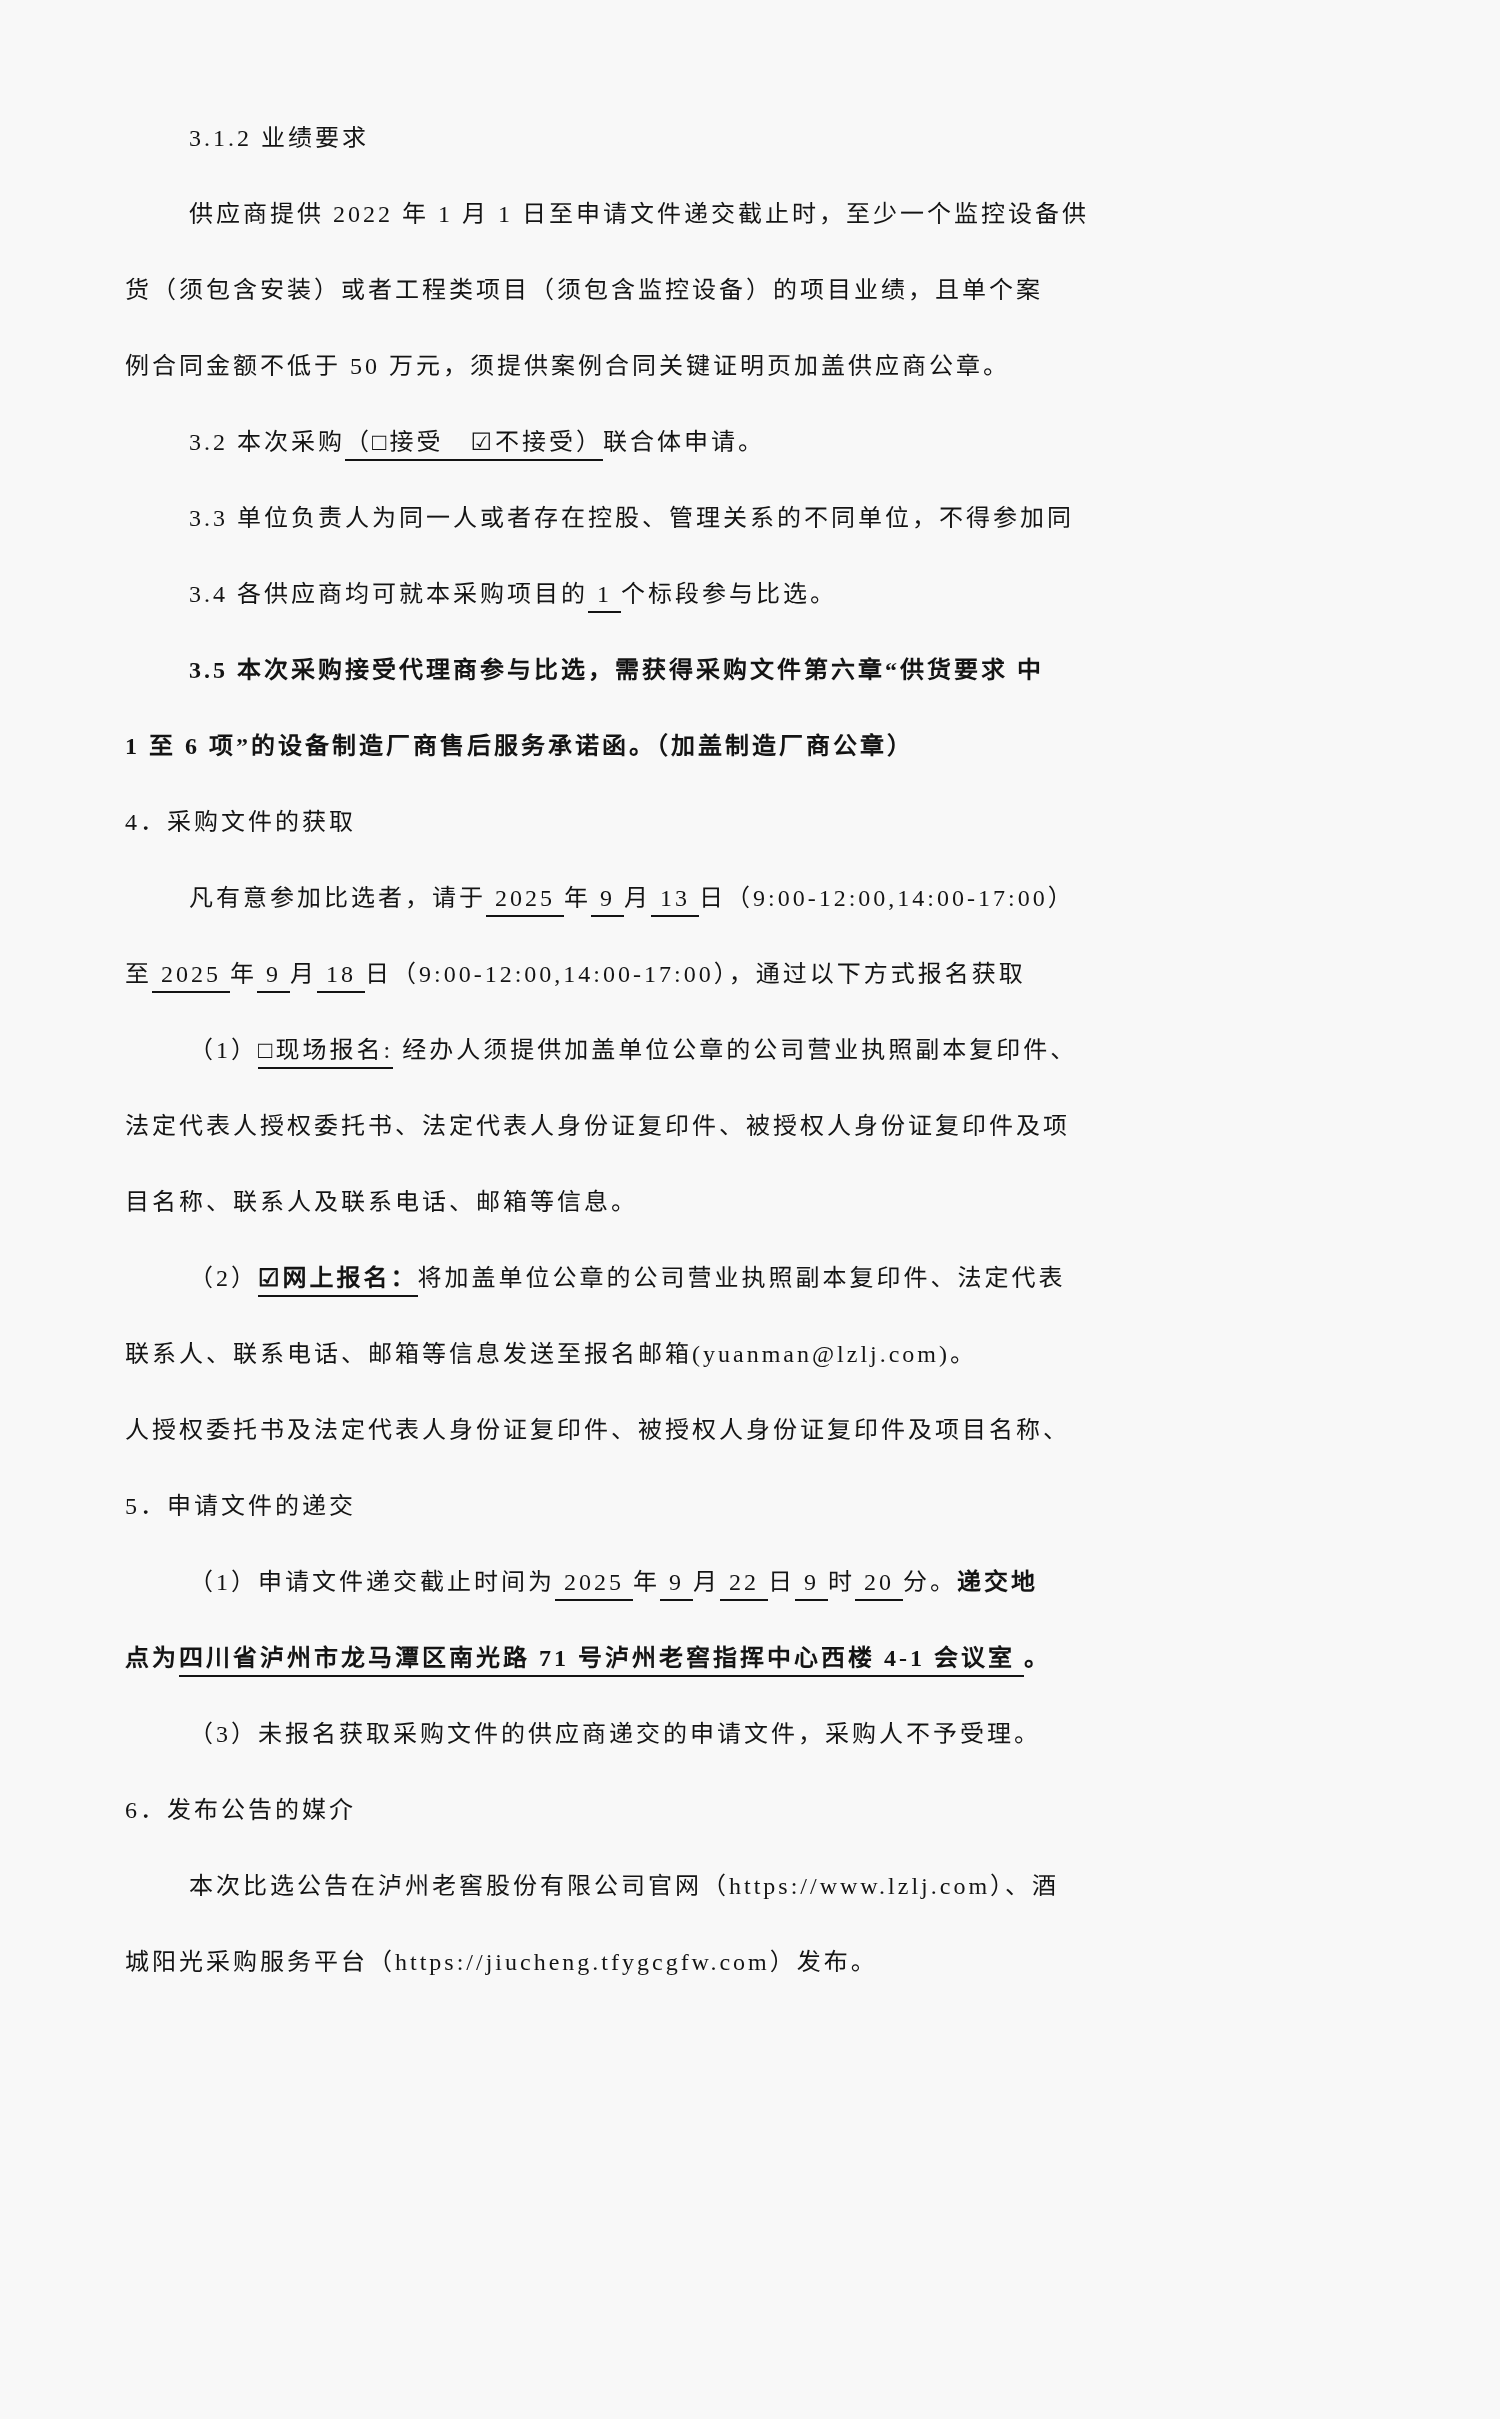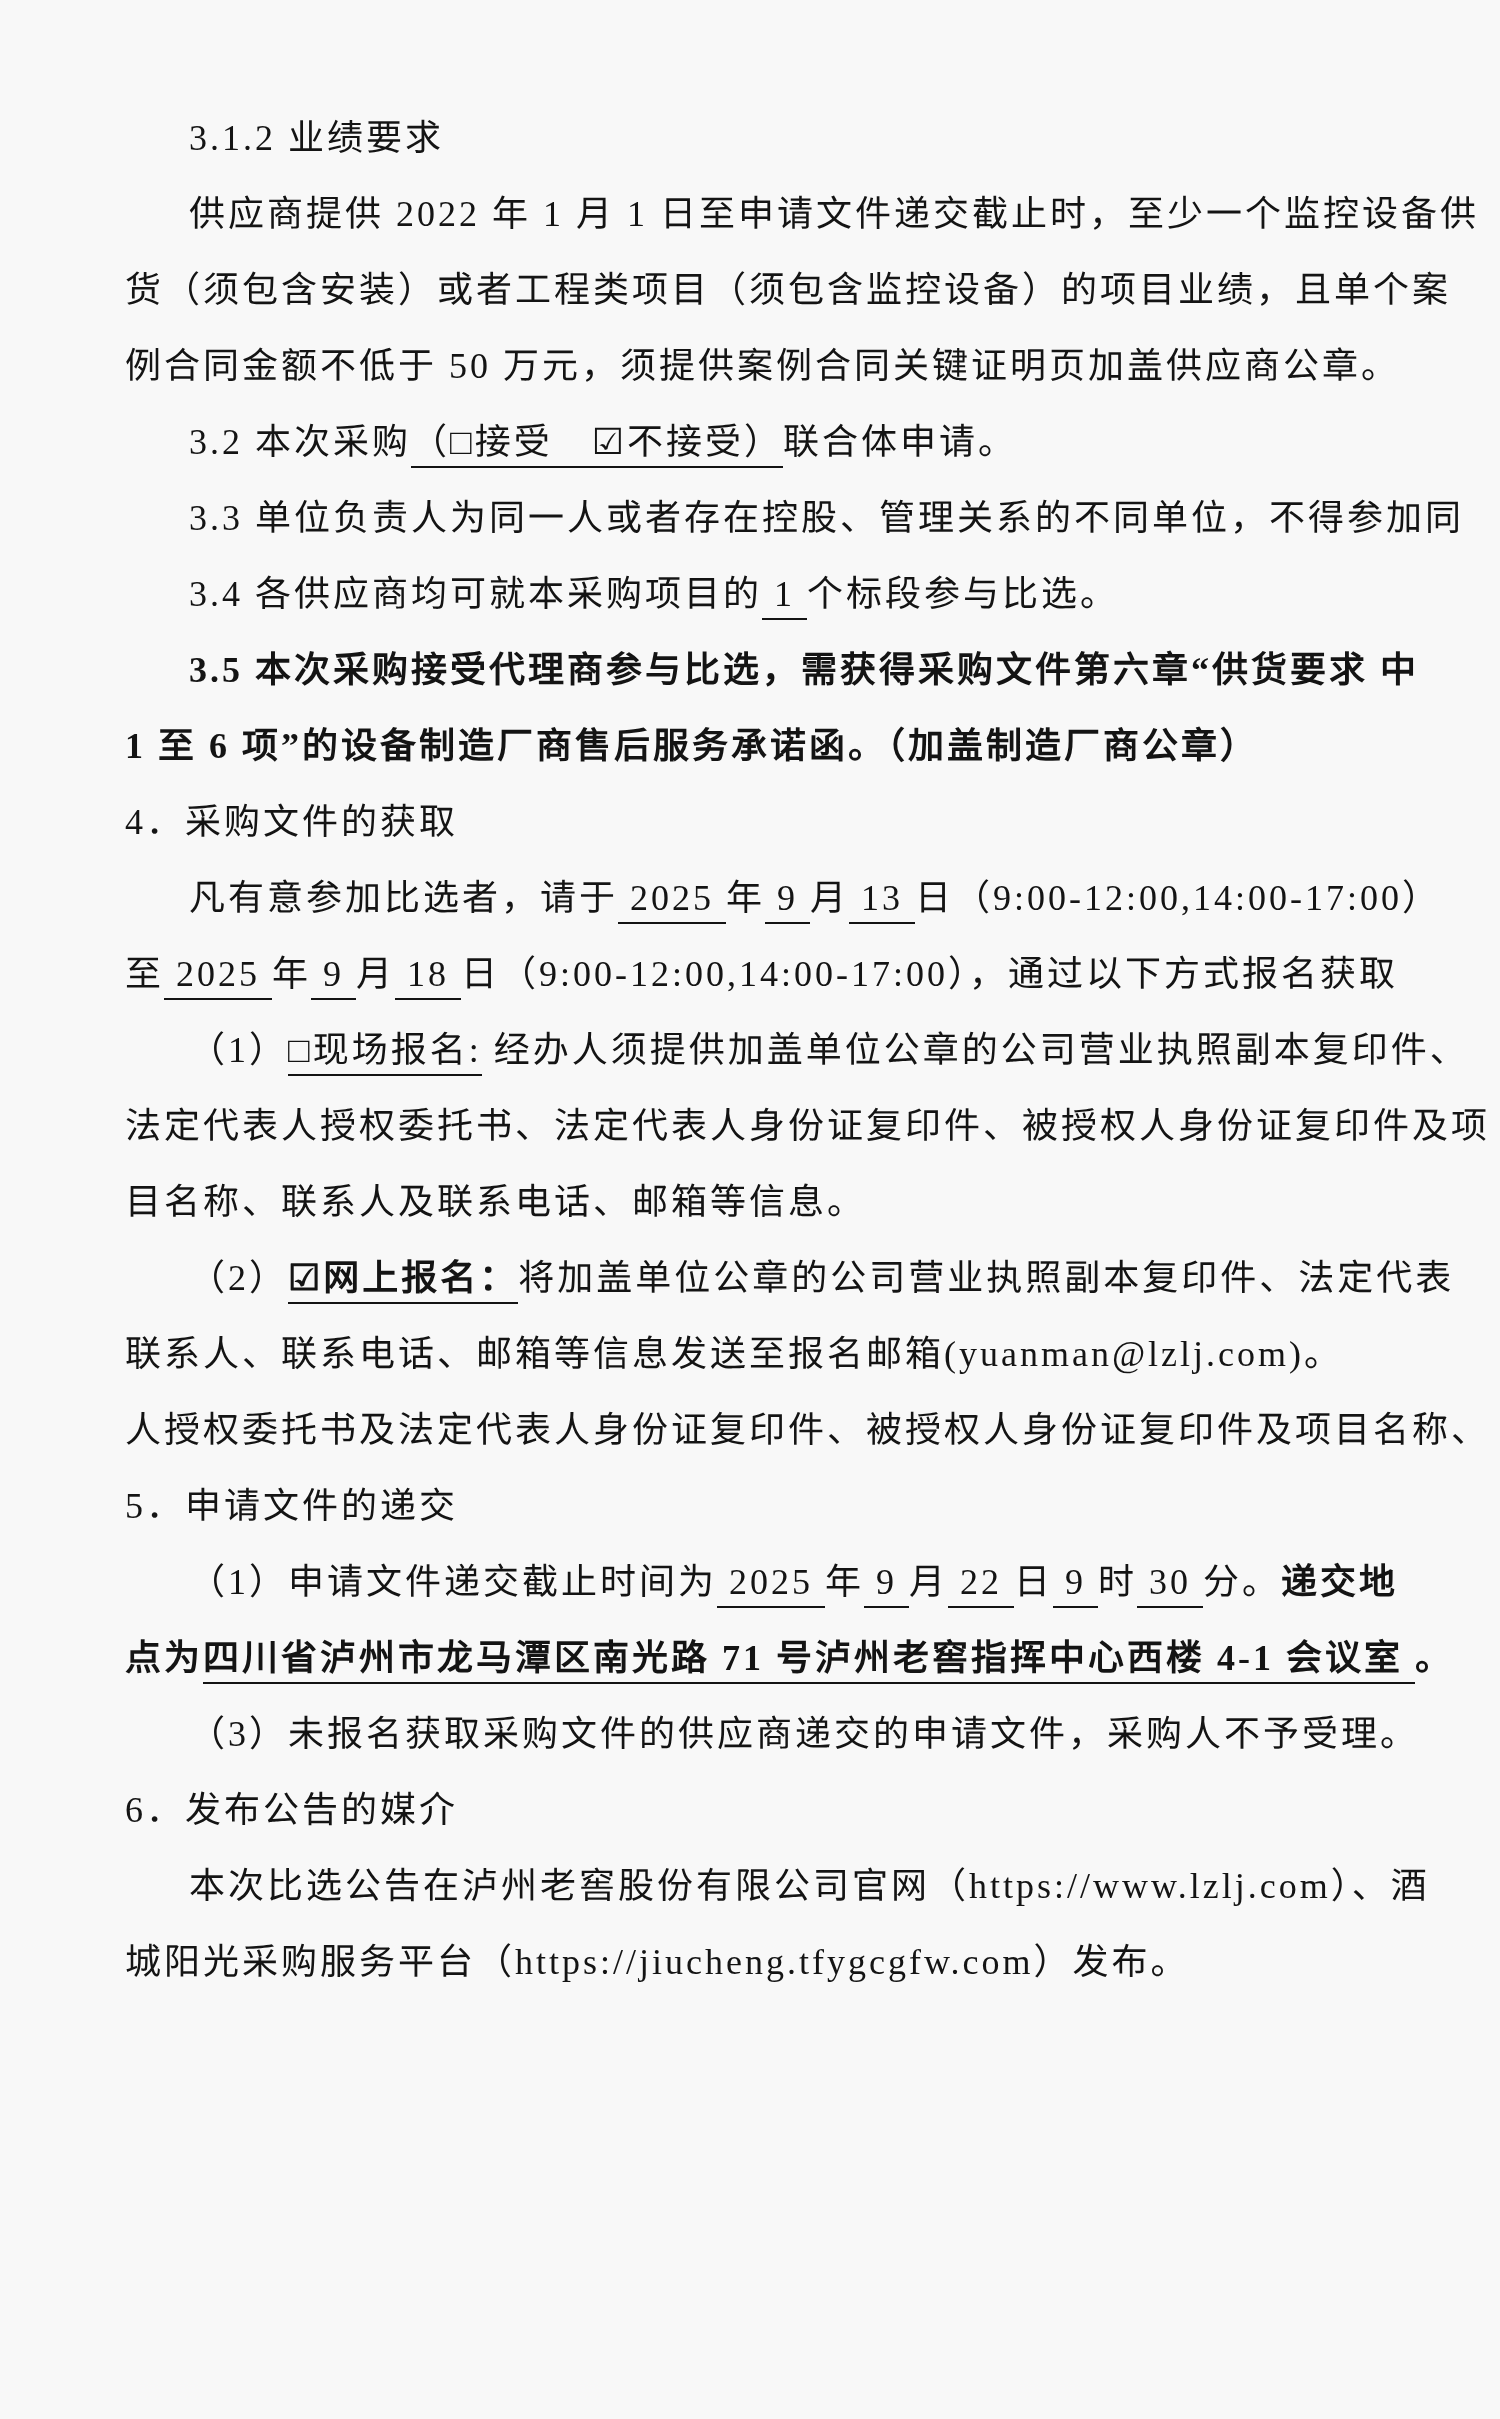--- a/index.html
+++ b/index.html
@@ -11,21 +11,21 @@
     font-family: "Liberation Serif", "DejaVu Serif", serif;
     overflow: hidden;
   }
   .doc {
     box-sizing: border-box;
     width: 1500px;
     height: 2419px;
     padding: 100px 58px 0 125px;
   }
   .line {
-    font-size: 36px;
+    font-size: 24px;
     line-height: 76px;
     letter-spacing: 3px;
     white-space: pre;
   }
   .indent { padding-left: 64px; }
   .b { font-weight: 700; }
   .u {
     border-bottom: 2px solid #141414;
     padding-bottom: 4px;
   }
@@ -68,21 +68,21 @@
   <div class="line"><span>目名称、联系人及联系电话、邮箱等信息。</span></div>
 
   <div class="line indent"><span>（2）</span><span class="u b">☑</span><span class="u b">网上报名：</span><span>将加盖单位公章的公司营业执照副本复印件、法定代表</span></div>
 
   <div class="line"><span>联系人、联系电话、邮箱等信息发送至报名邮箱(yuanman@lzlj.com)。</span></div>
 
   <div class="line"><span>人授权委托书及法定代表人身份证复印件、被授权人身份证复印件及项目名称、</span></div>
 
   <div class="line"><span>5．申请文件的递交</span></div>
 
-  <div class="line indent"><span>（1）申请文件递交截止时间为</span><span class="u"> 2025 </span><span>年</span><span class="u"> 9 </span><span>月</span><span class="u"> 22 </span><span>日</span><span class="u"> 9 </span><span>时</span><span class="u"> 30 </span><span>分。</span><span class="b">递交地</span></div>
+  <div class="line indent"><span>（1）申请文件递交截止时间为</span><span class="u"> 2025 </span><span>年</span><span class="u"> 9 </span><span>月</span><span class="u"> 22 </span><span>日</span><span class="u"> 9 </span><span>时</span><span class="u"> 20 </span><span>分。</span><span class="b">递交地</span></div>
 
   <div class="line"><span class="b">点为</span><span class="b u">四川省泸州市龙马潭区南光路 71 号泸州老窖指挥中心西楼 4-1 会议室 </span><span class="b">。</span></div>
 
 
   <div class="line indent"><span>（3）未报名获取采购文件的供应商递交的申请文件，采购人不予受理。</span></div>
 
   <div class="line"><span>6．发布公告的媒介</span></div>
 
   <div class="line indent"><span>本次比选公告在泸州老窖股份有限公司官网（https://www.lzlj.com）、酒</span></div>
 

